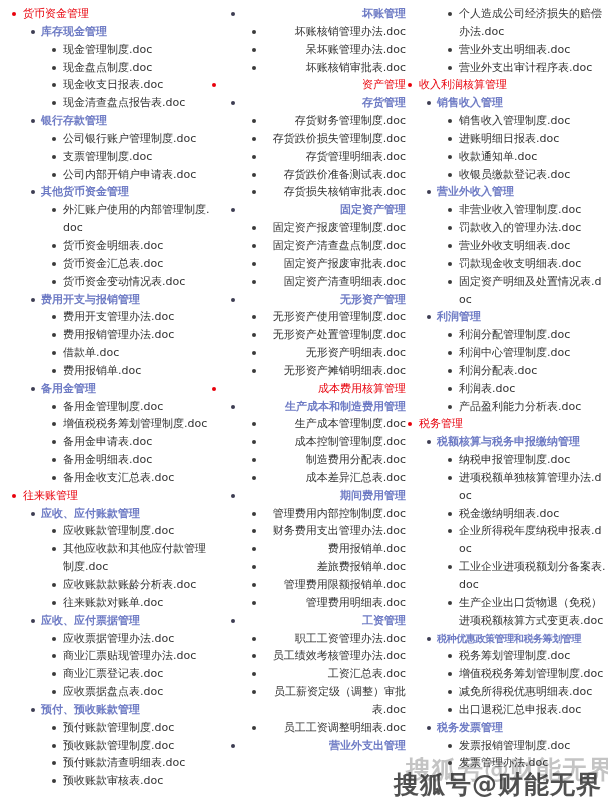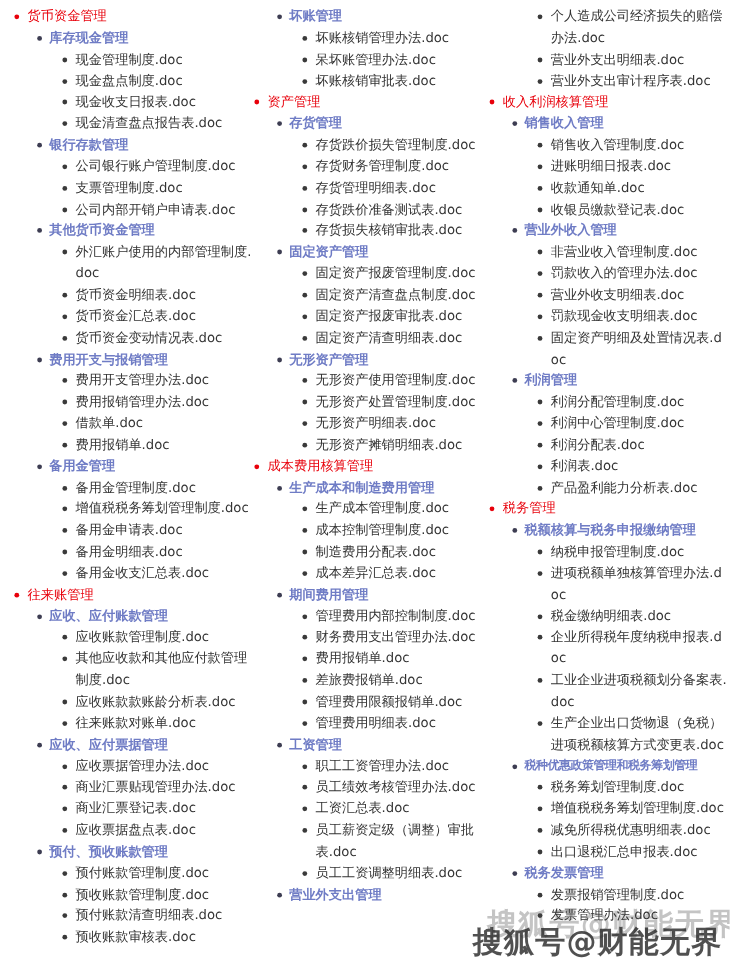--- a/index.html
+++ b/index.html
@@ -4,21 +4,21 @@
 <style>
   html,body{margin:0;padding:0;}
   body{
     width:608px;height:809px;background:#ffffff;overflow:hidden;
     font-family:"DejaVu Sans","Liberation Sans",sans-serif;
     position:relative;
   }
   .columns{display:flex;align-items:flex-start;padding:5px 0 0 10px;box-sizing:border-box;}
   .col{position:relative;flex:0 0 auto;}
   .col-1{width:200px;}
-  .col-2{width:196px;}
+  .col-2{width:196px;text-align:right;}
   .col-3{width:202px;}
   .item{position:relative;font-size:11px;line-height:17.85px;color:var(--c-item,#333);word-break:break-all;}
   .lvl1{padding-left:13px;color:var(--c-l1,#e8000b);font-weight:normal;white-space:nowrap;}
   .lvl2{padding-left:31px;color:var(--c-l2,#6f7cc5);font-weight:bold;white-space:nowrap;}
   .lvl3{padding-left:53px;}
   .item::before{content:"";position:absolute;width:4px;height:4px;border-radius:50%;background:var(--c-bullet,#3a3a3a);top:7px;}
   .lvl1::before{left:2px;background:var(--c-l1,#e8000b);}
   .lvl2::before{left:21px;background:#3d3d52;}
   .lvl3::before{left:42px;}
   .compact{font-size:10px;letter-spacing:-0.4px;}
@@ -84,22 +84,22 @@
       <div class="item lvl3">预付账款清查明细表.doc</div>
       <div class="item lvl3">预收账款审核表.doc</div>
     </div>
     <div class="col col-2">
       <div class="item lvl2">坏账管理</div>
       <div class="item lvl3">坏账核销管理办法.doc</div>
       <div class="item lvl3">呆坏账管理办法.doc</div>
       <div class="item lvl3">坏账核销审批表.doc</div>
       <div class="item lvl1">资产管理</div>
       <div class="item lvl2">存货管理</div>
+      <div class="item lvl3">存货财务管理制度.doc</div>
       <div class="item lvl3">存货跌价损失管理制度.doc</div>
-      <div class="item lvl3">存货财务管理制度.doc</div>
       <div class="item lvl3">存货管理明细表.doc</div>
       <div class="item lvl3">存货跌价准备测试表.doc</div>
       <div class="item lvl3">存货损失核销审批表.doc</div>
       <div class="item lvl2">固定资产管理</div>
       <div class="item lvl3">固定资产报废管理制度.doc</div>
       <div class="item lvl3">固定资产清查盘点制度.doc</div>
       <div class="item lvl3">固定资产报废审批表.doc</div>
       <div class="item lvl3">固定资产清查明细表.doc</div>
       <div class="item lvl2">无形资产管理</div>
       <div class="item lvl3">无形资产使用管理制度.doc</div>

